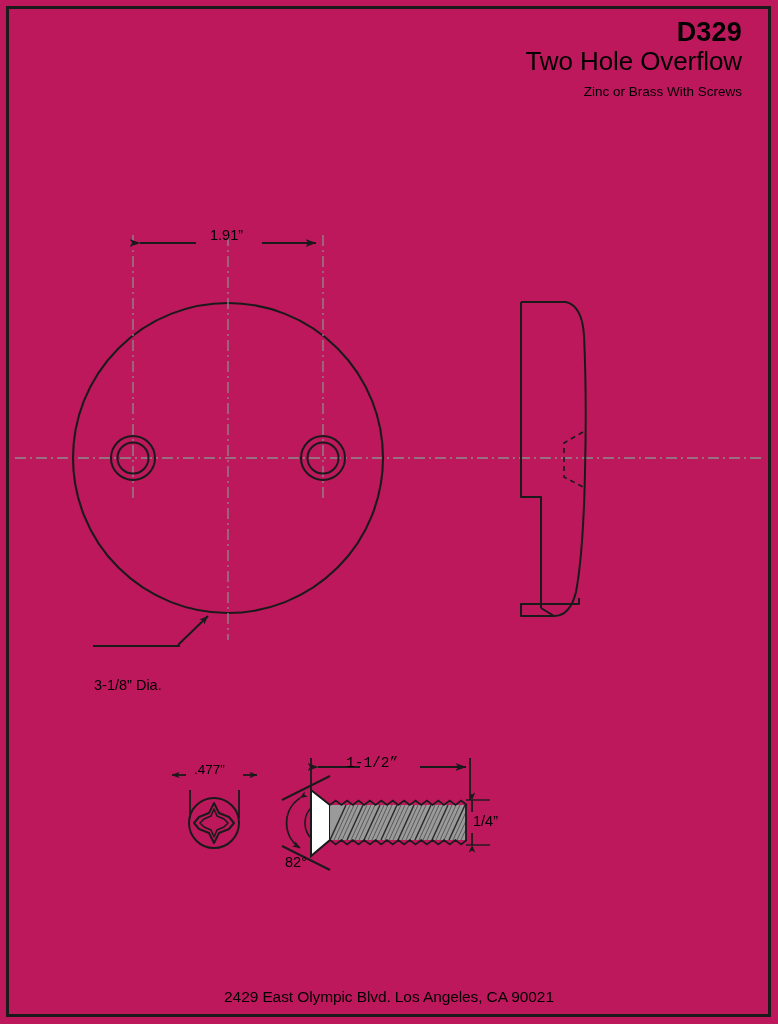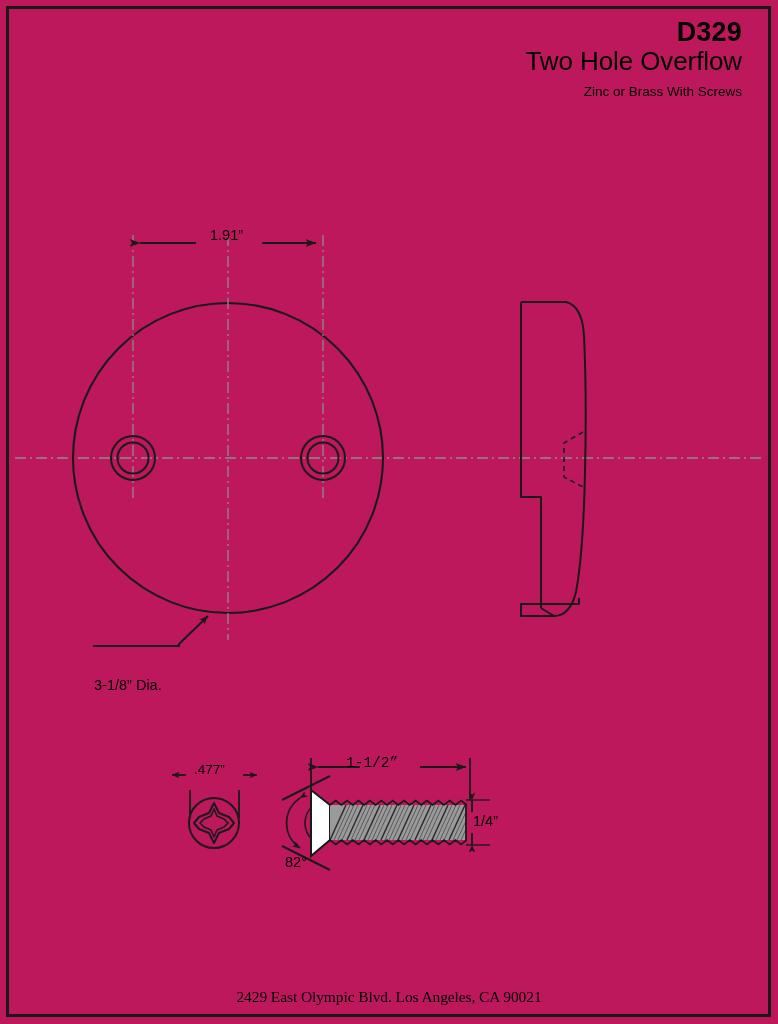--- a/index.html
+++ b/index.html
@@ -53,21 +53,20 @@
     font-size: 13.5px;
     margin-top: 8px;
     line-height: 1.2;
   }
   .footer-block {
     position: absolute;
     left: 0;
     right: 0;
     bottom: 16px;
     text-align: center;
-    font-family: Liberation Serif, serif;
   }
   .footer-line {
     font-size: 15.5px;
     line-height: 1.42;
     letter-spacing: -0.1px;
   }
   .drawing-svg {
     position: absolute;
     left: 0;
     top: 0;

